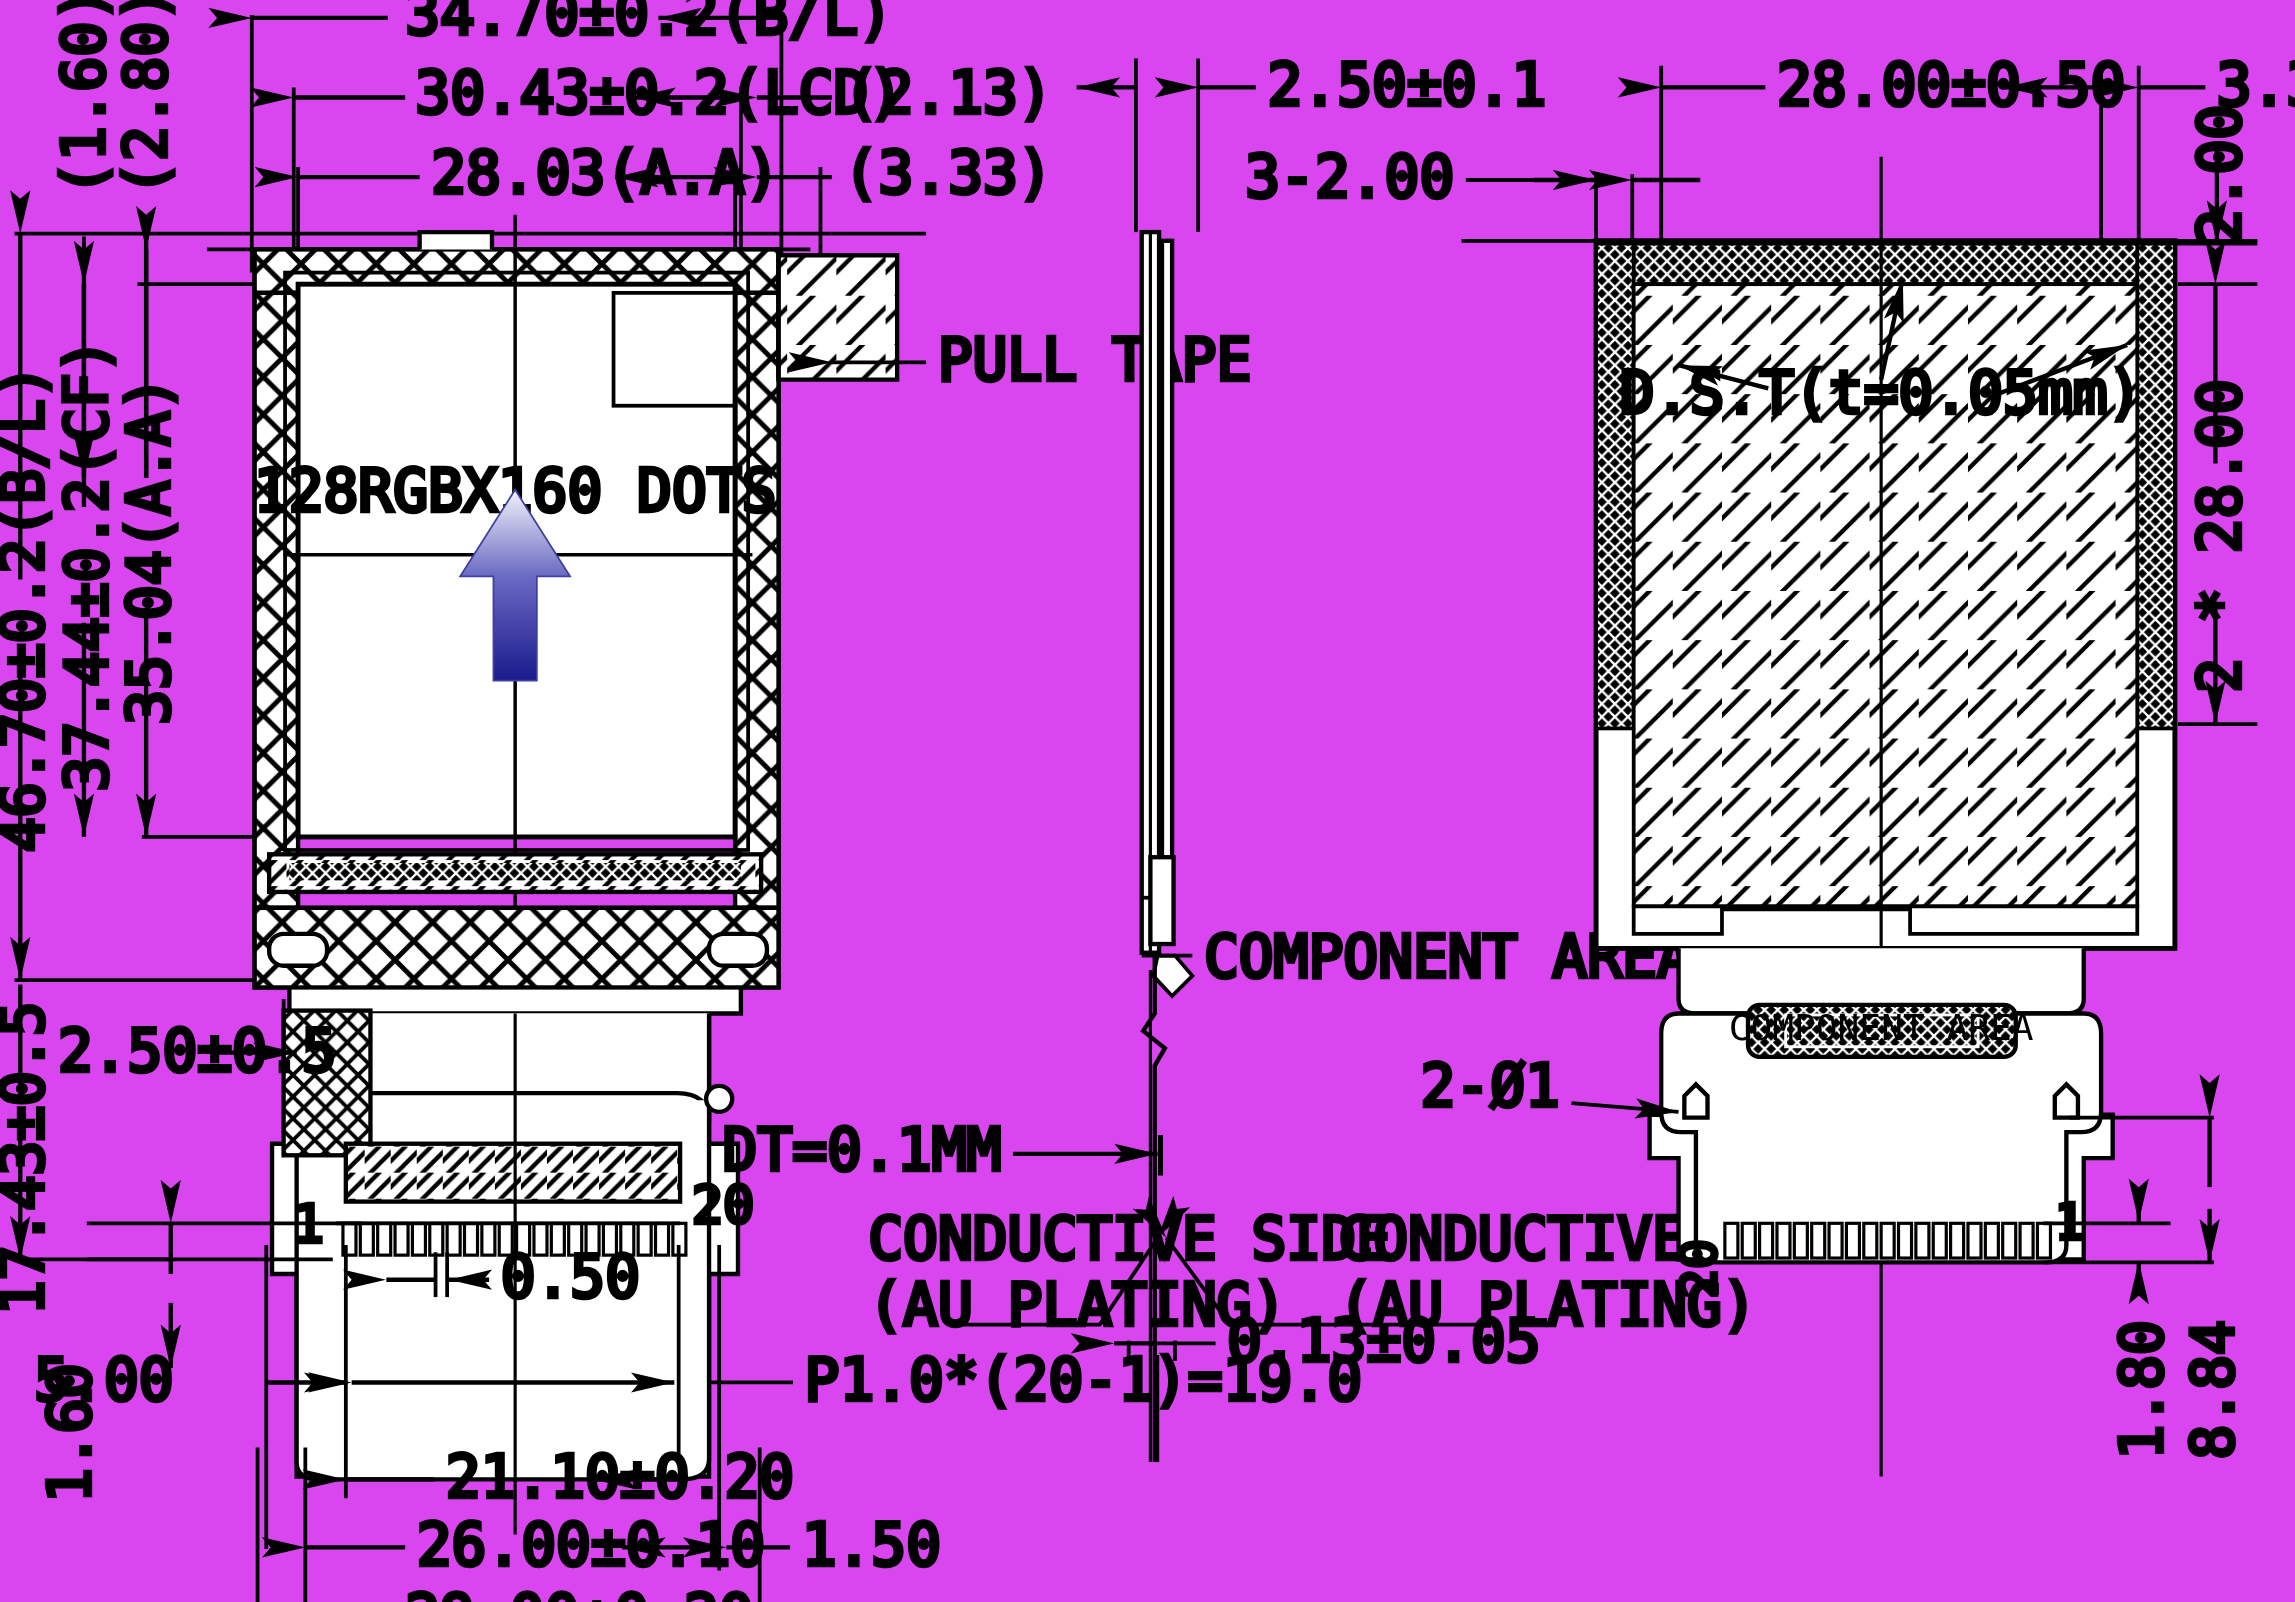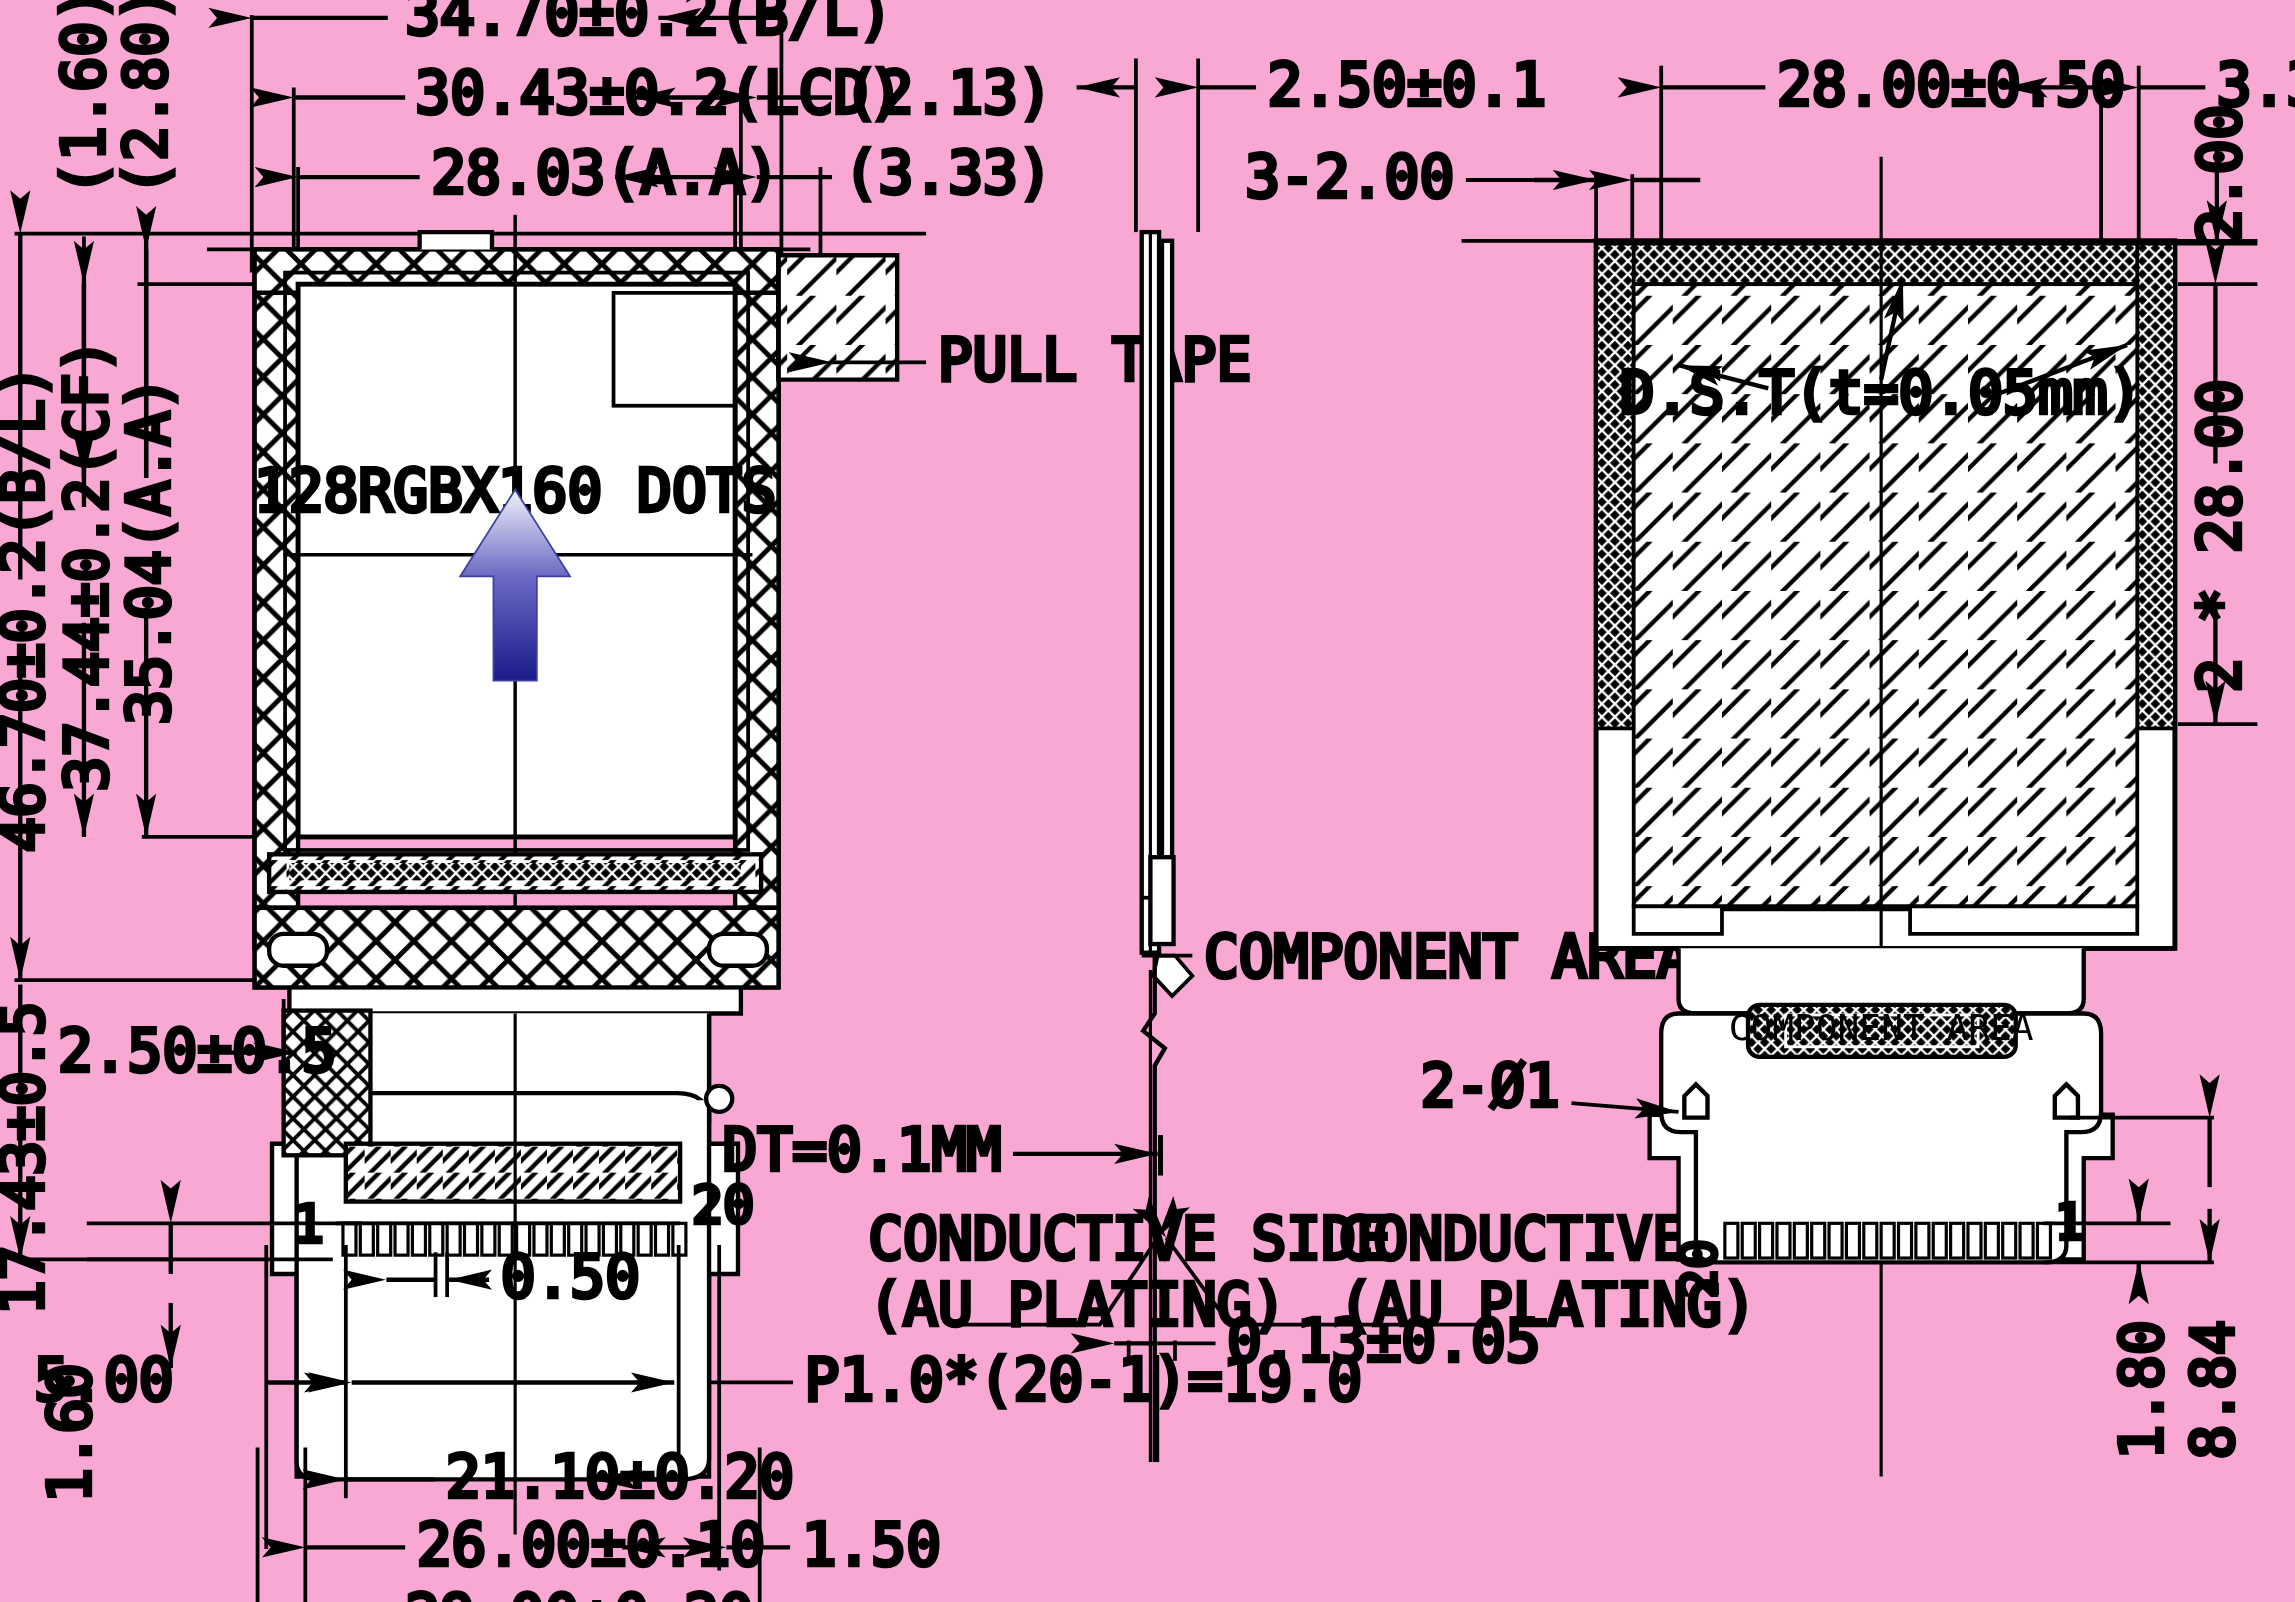--- a/index.html
+++ b/index.html
@@ -1,17 +1,17 @@
 <!DOCTYPE html>
 <html style="font-size:11px"><head>
 <meta charset="utf-8">
 <style>
   html,body{margin:0;padding:0;background:#ffffff;}
   body{width:2295px;height:1603px;overflow:hidden;font-family:"DejaVu Sans Mono",monospace;}
-  #root{position:relative;width:2295px;height:1603px;background:#f9a8d4;}
+  #root{position:relative;width:2295px;height:1603px;background:#d946ef;}
   svg#drawing{position:absolute;left:0;top:0;width:2295px;height:1603px;display:block;}
   text{font-family:"DejaVu Sans Mono","Liberation Mono",monospace;fill:#000;white-space:pre;}
 </style>
 </head>
 <body>
 
 <div id="root">
 <svg id="drawing" viewBox="0 0 1586 1107" xmlns="http://www.w3.org/2000/svg" preserveAspectRatio="xMidYMid meet">
   <defs>
     <marker id="arrIn" markerWidth="30" markerHeight="16" refX="30" refY="8" orient="auto" markerUnits="userSpaceOnUse">

